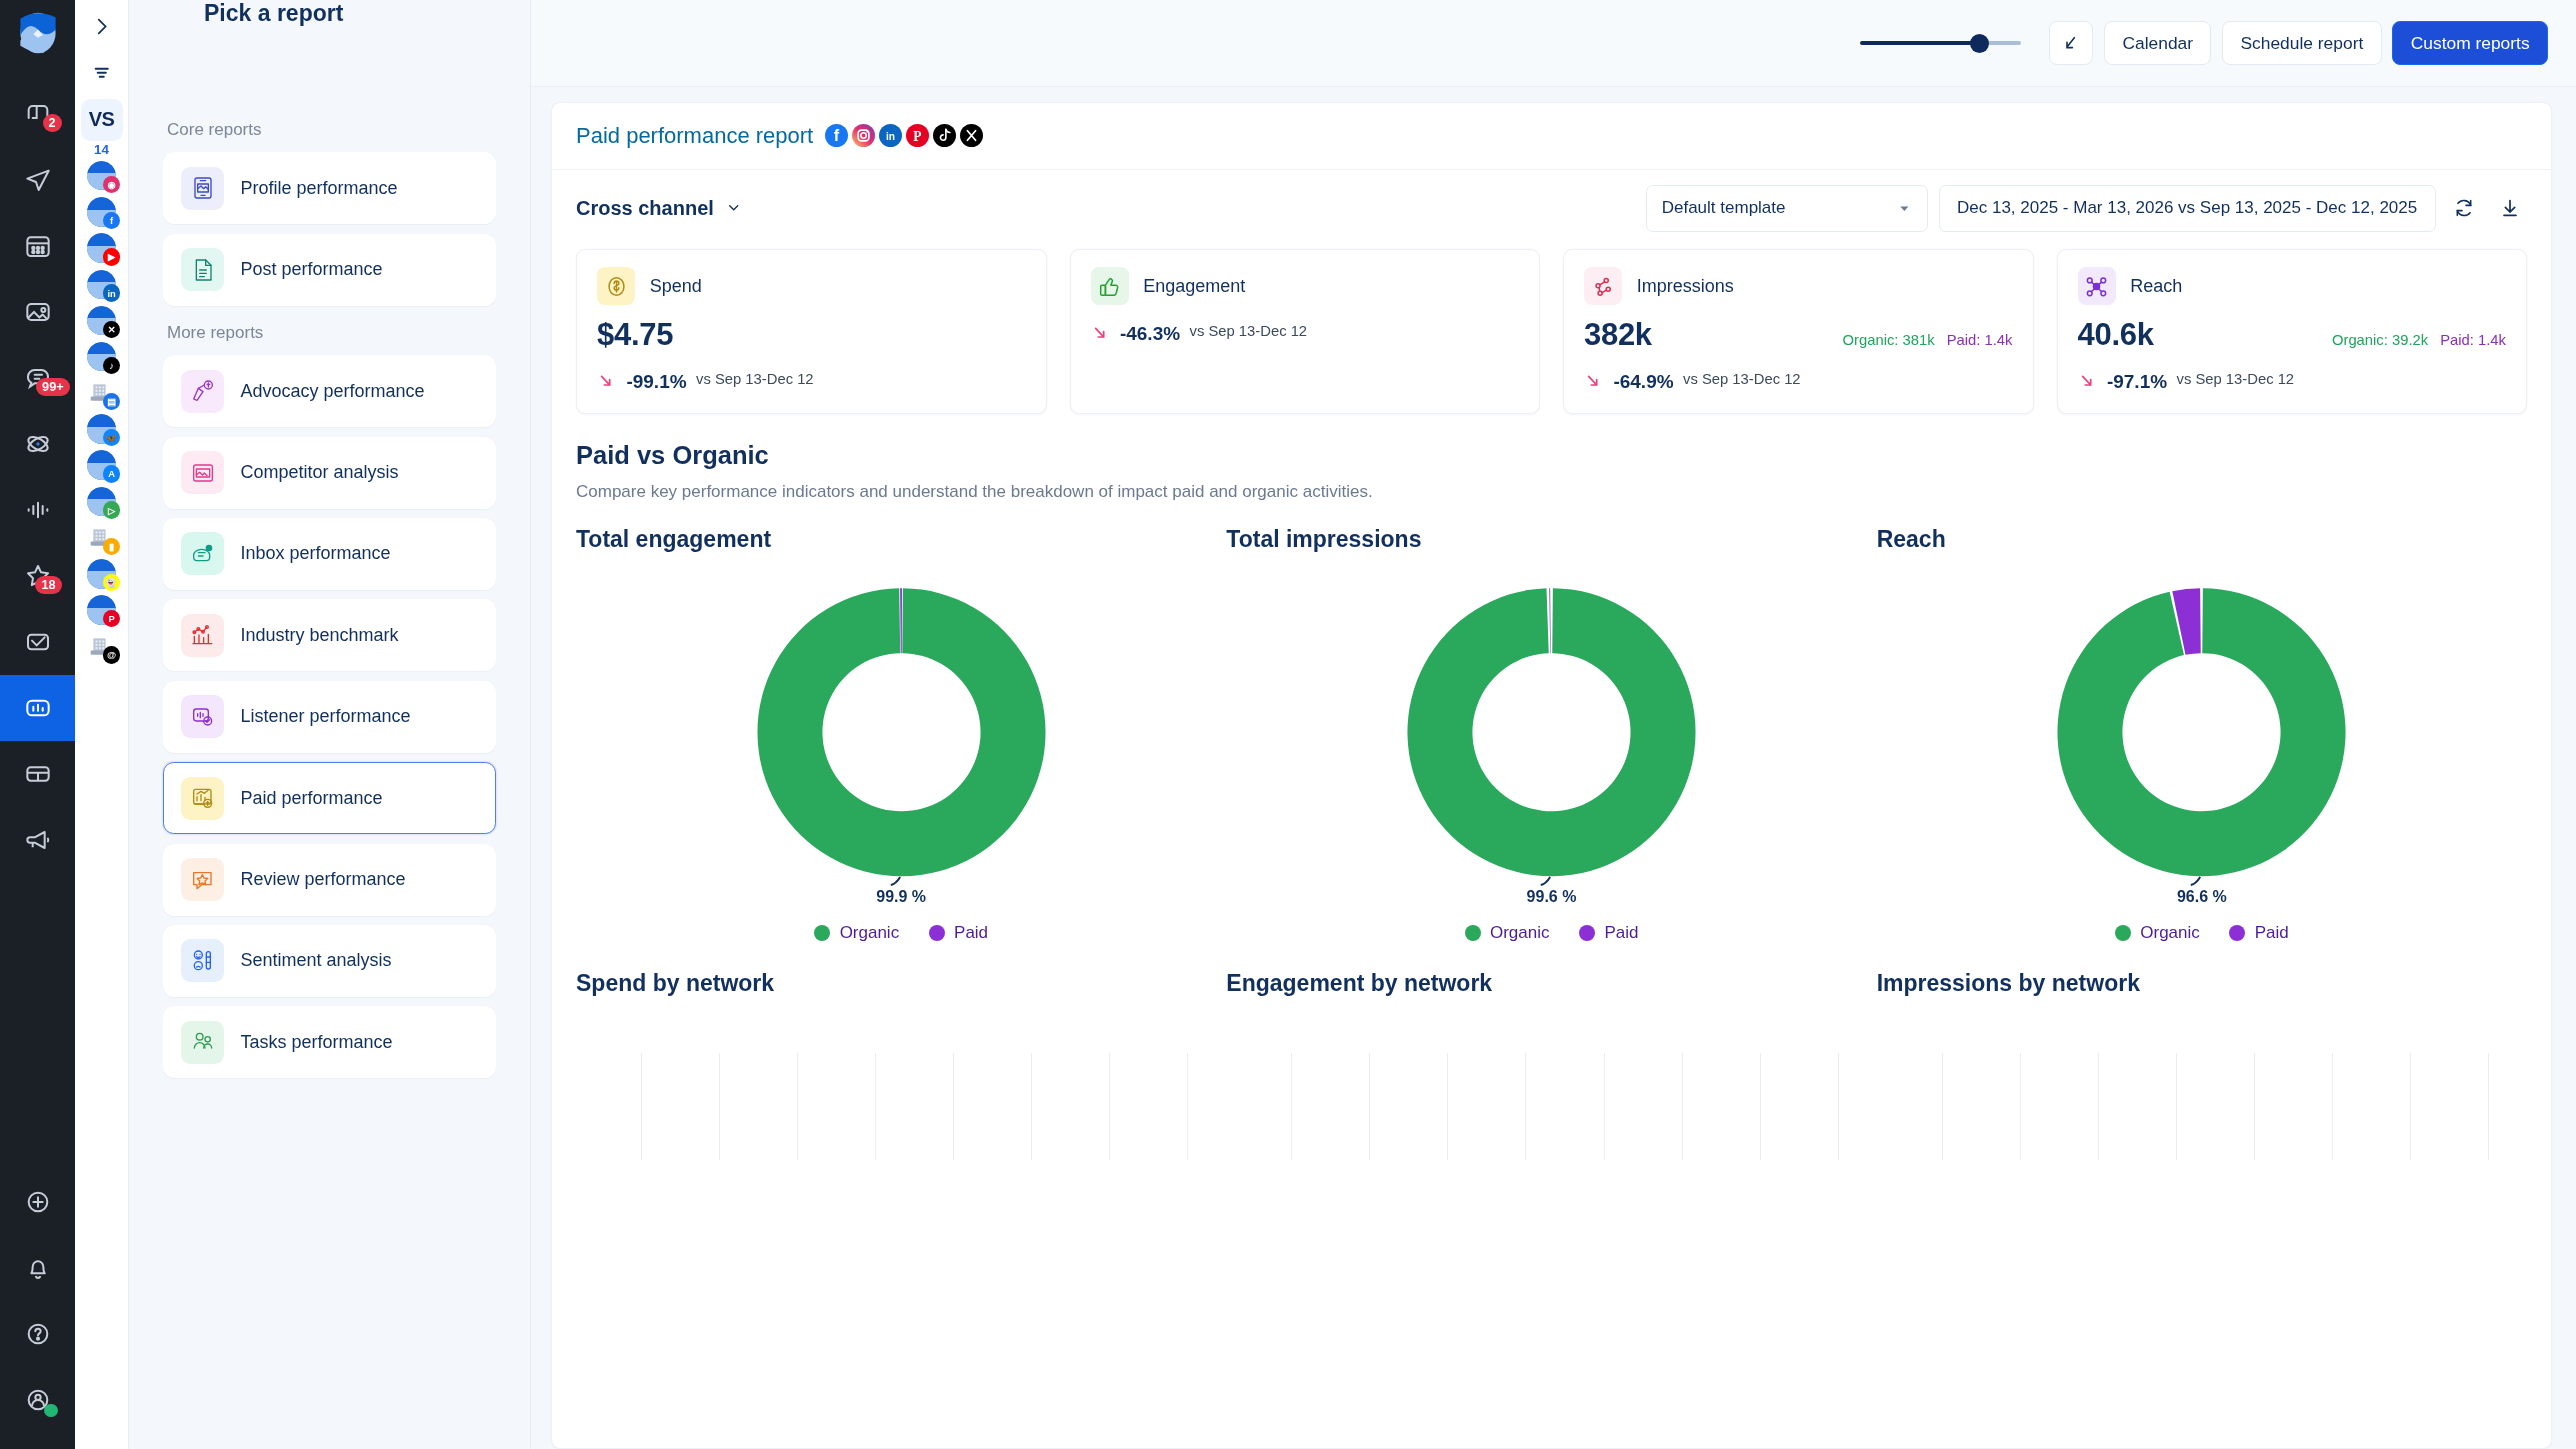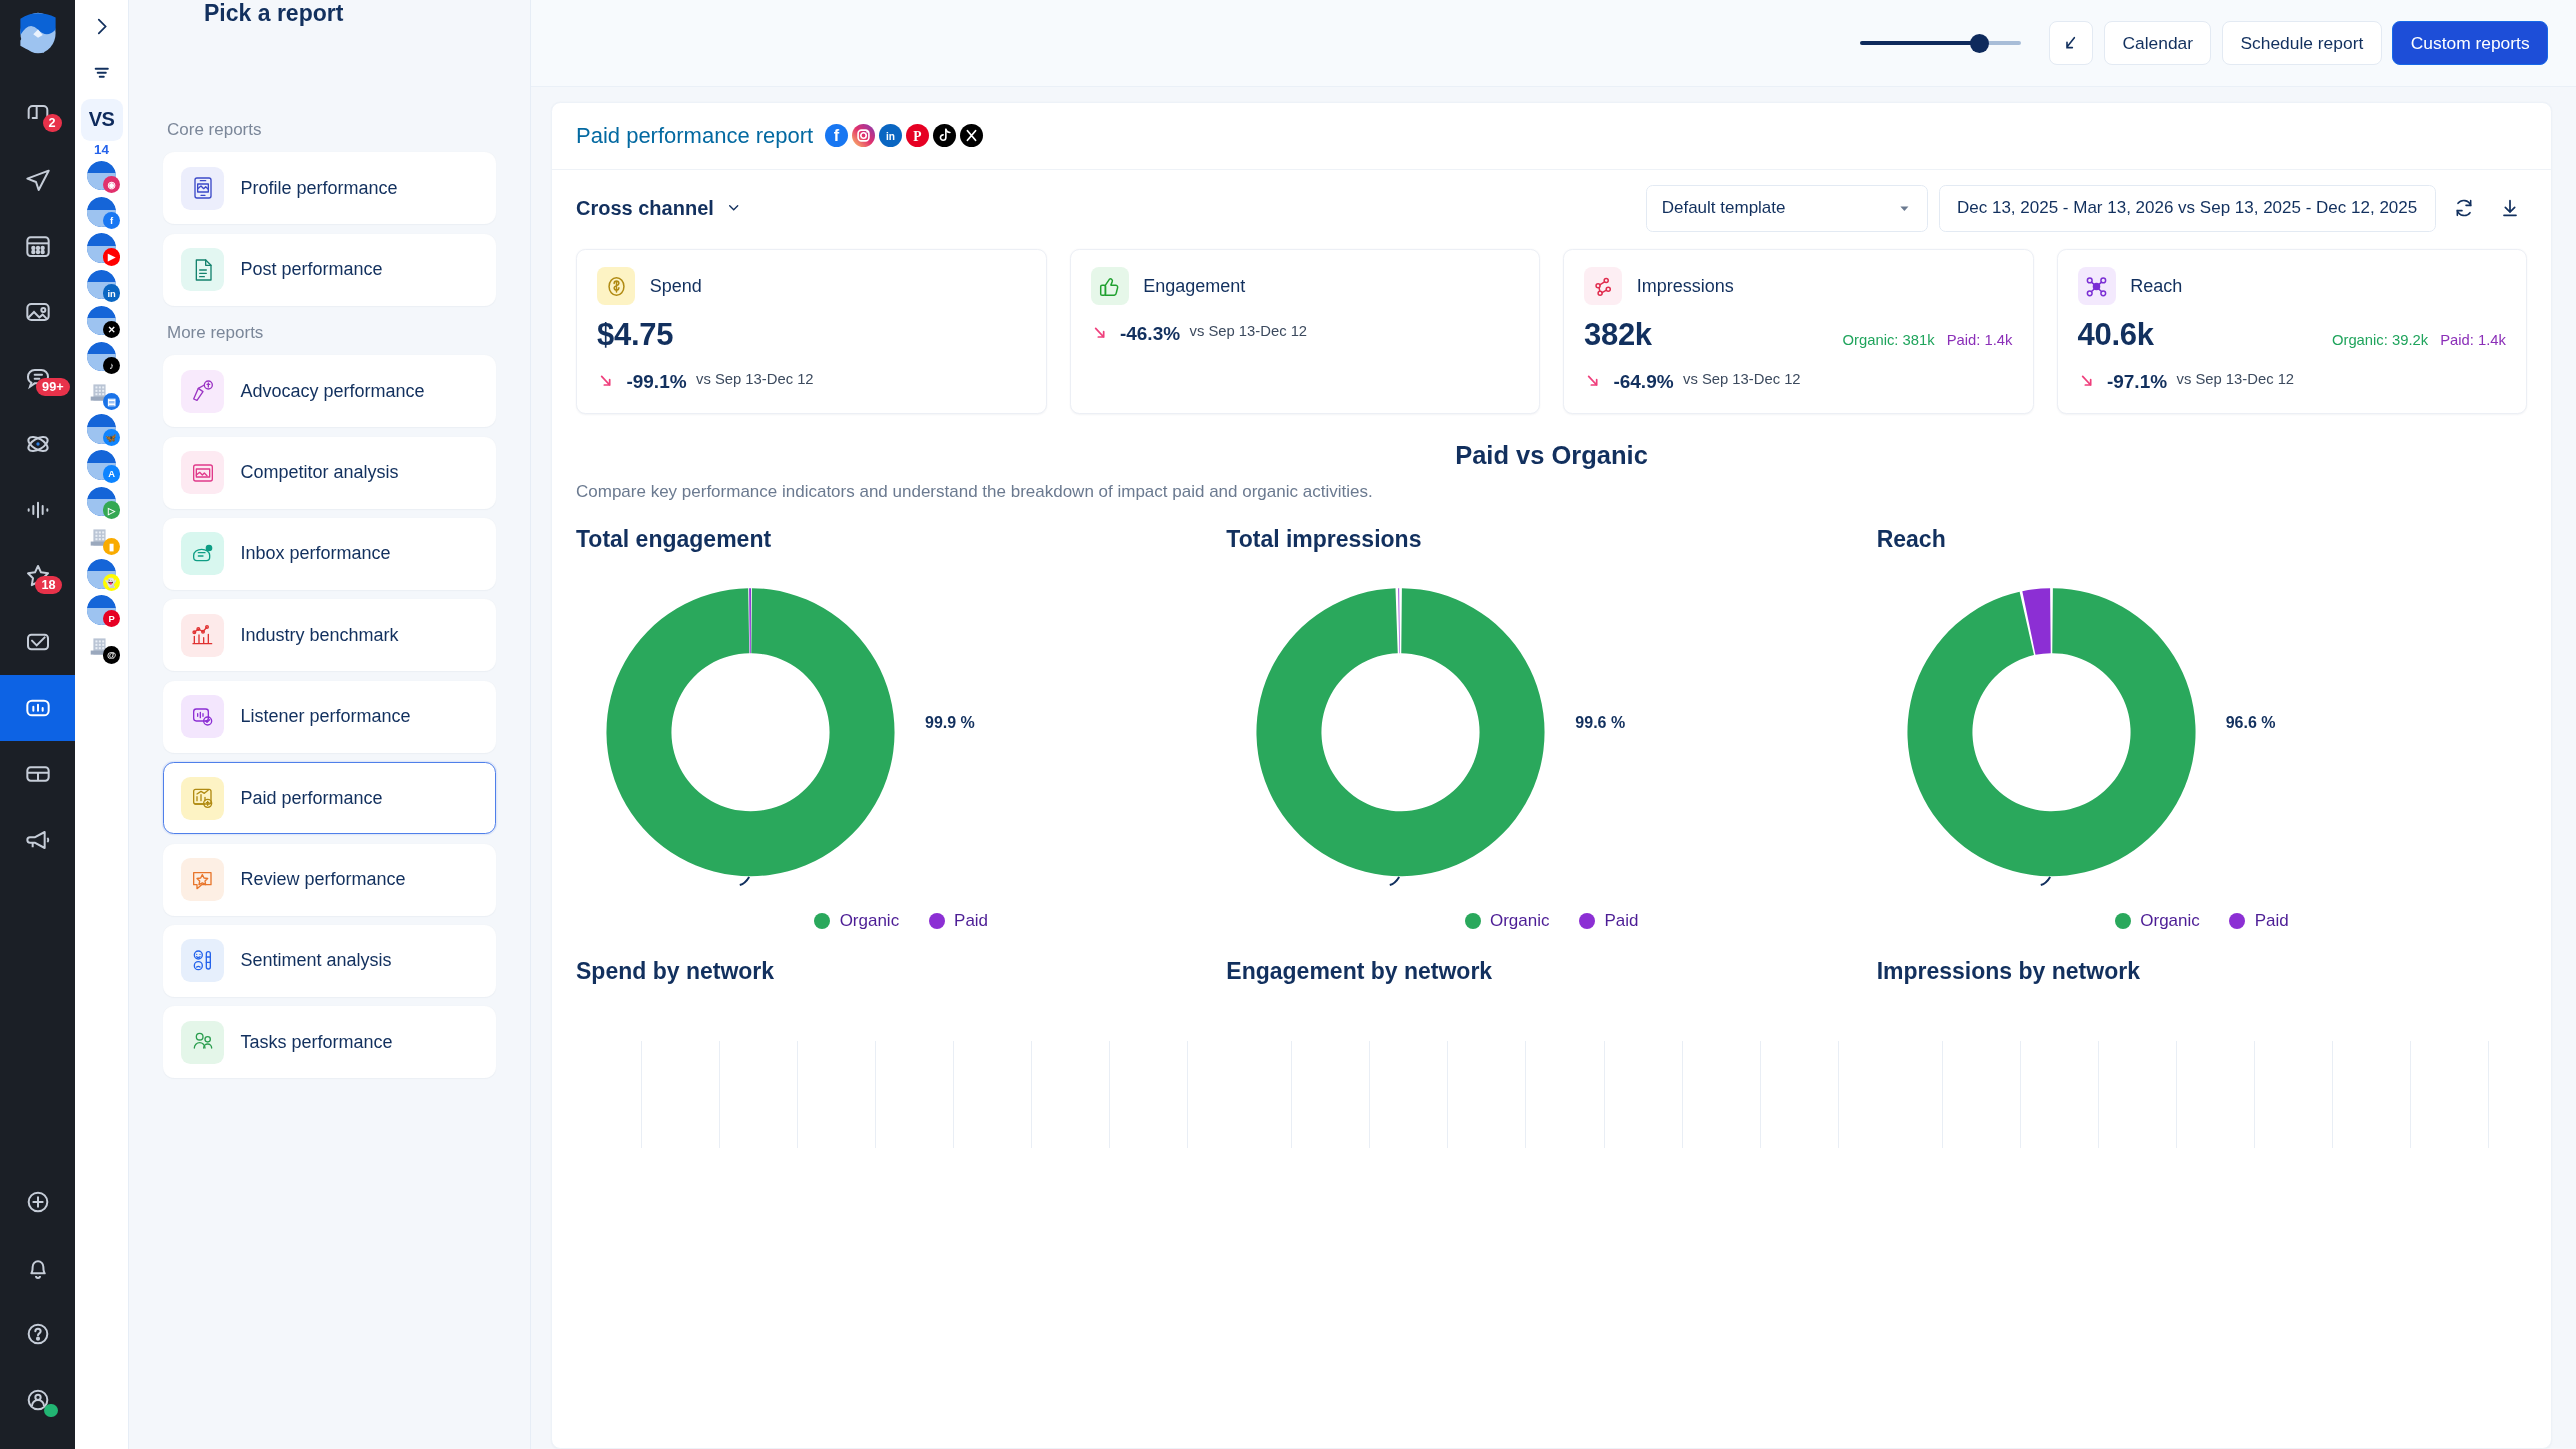--- a/index.html
+++ b/index.html
@@ -149,27 +149,27 @@
   .kpi-value { font-size:31px; font-weight:600; color:#12305e; letter-spacing:-0.3px;}
   .kpi-split { margin-left:auto; display:flex; gap: 12px; font-size:14.8px; padding-bottom: 5.4px;}
   .kpi-org { color:#1fa45c; }
   .kpi-paid { color:#8b2fb8; }
   .kpi-bot { display:flex; gap:9.4px; margin-top: 17.4px; }
   .kpi-delta { font-size:19px; font-weight:700; color:#12305e; }
   .kpi-vs { font-size:14.8px; color:#3c4a5e; }
 
   
   .section-head { padding: 27px 24px 0 24px; }
-  .section-title { font-size: 25.5px; font-weight:700; color:#12305e;text-align:center; }
+  .section-title { font-size: 25.5px; font-weight:700; color:#12305e; }
   .section-sub { font-size:17px; color:#6b7a90; margin-top: 12px; }
 
   .donuts { display:flex; padding: 24px 24px 0 24px; }
   .donut-col { flex:1 1 0; min-width:0; }
   .donut-title { font-size:23px; font-weight:700; color:#12305e; margin-bottom: 5.4px;}
-  .donut-wrap { display:flex; flex-direction:row; align-items:center;text-align:center; }
+  .donut-wrap { display:flex; flex-direction:column; align-items:center;text-align:center; }
   .donut-pct { font-size:16px; font-weight:700; color:#12305e; margin-top: -5.4px; }
   .legend { display:flex; gap:29.5px; justify-content:center; margin-top: 17.4px; }
   .leg { display:flex; align-items:center; gap:9.4px; font-size:17px; color:#4c1d95; font-weight:500;}
   .leg-dot { width:16px;height:16px;border-radius:50%;}
 
   .netcharts { display:flex; padding: 27px 24px 0 24px; }
   .net-col { flex:1 1 0; min-width:0; }
   .net-title { font-size:23px; font-weight:700; color:#12305e; }
   .net-grid { height: 107px; margin-top: 56px; position:relative; }
   .vline { position:absolute; top:0; bottom:0; width:0.7px; background:#e9eef5;}

